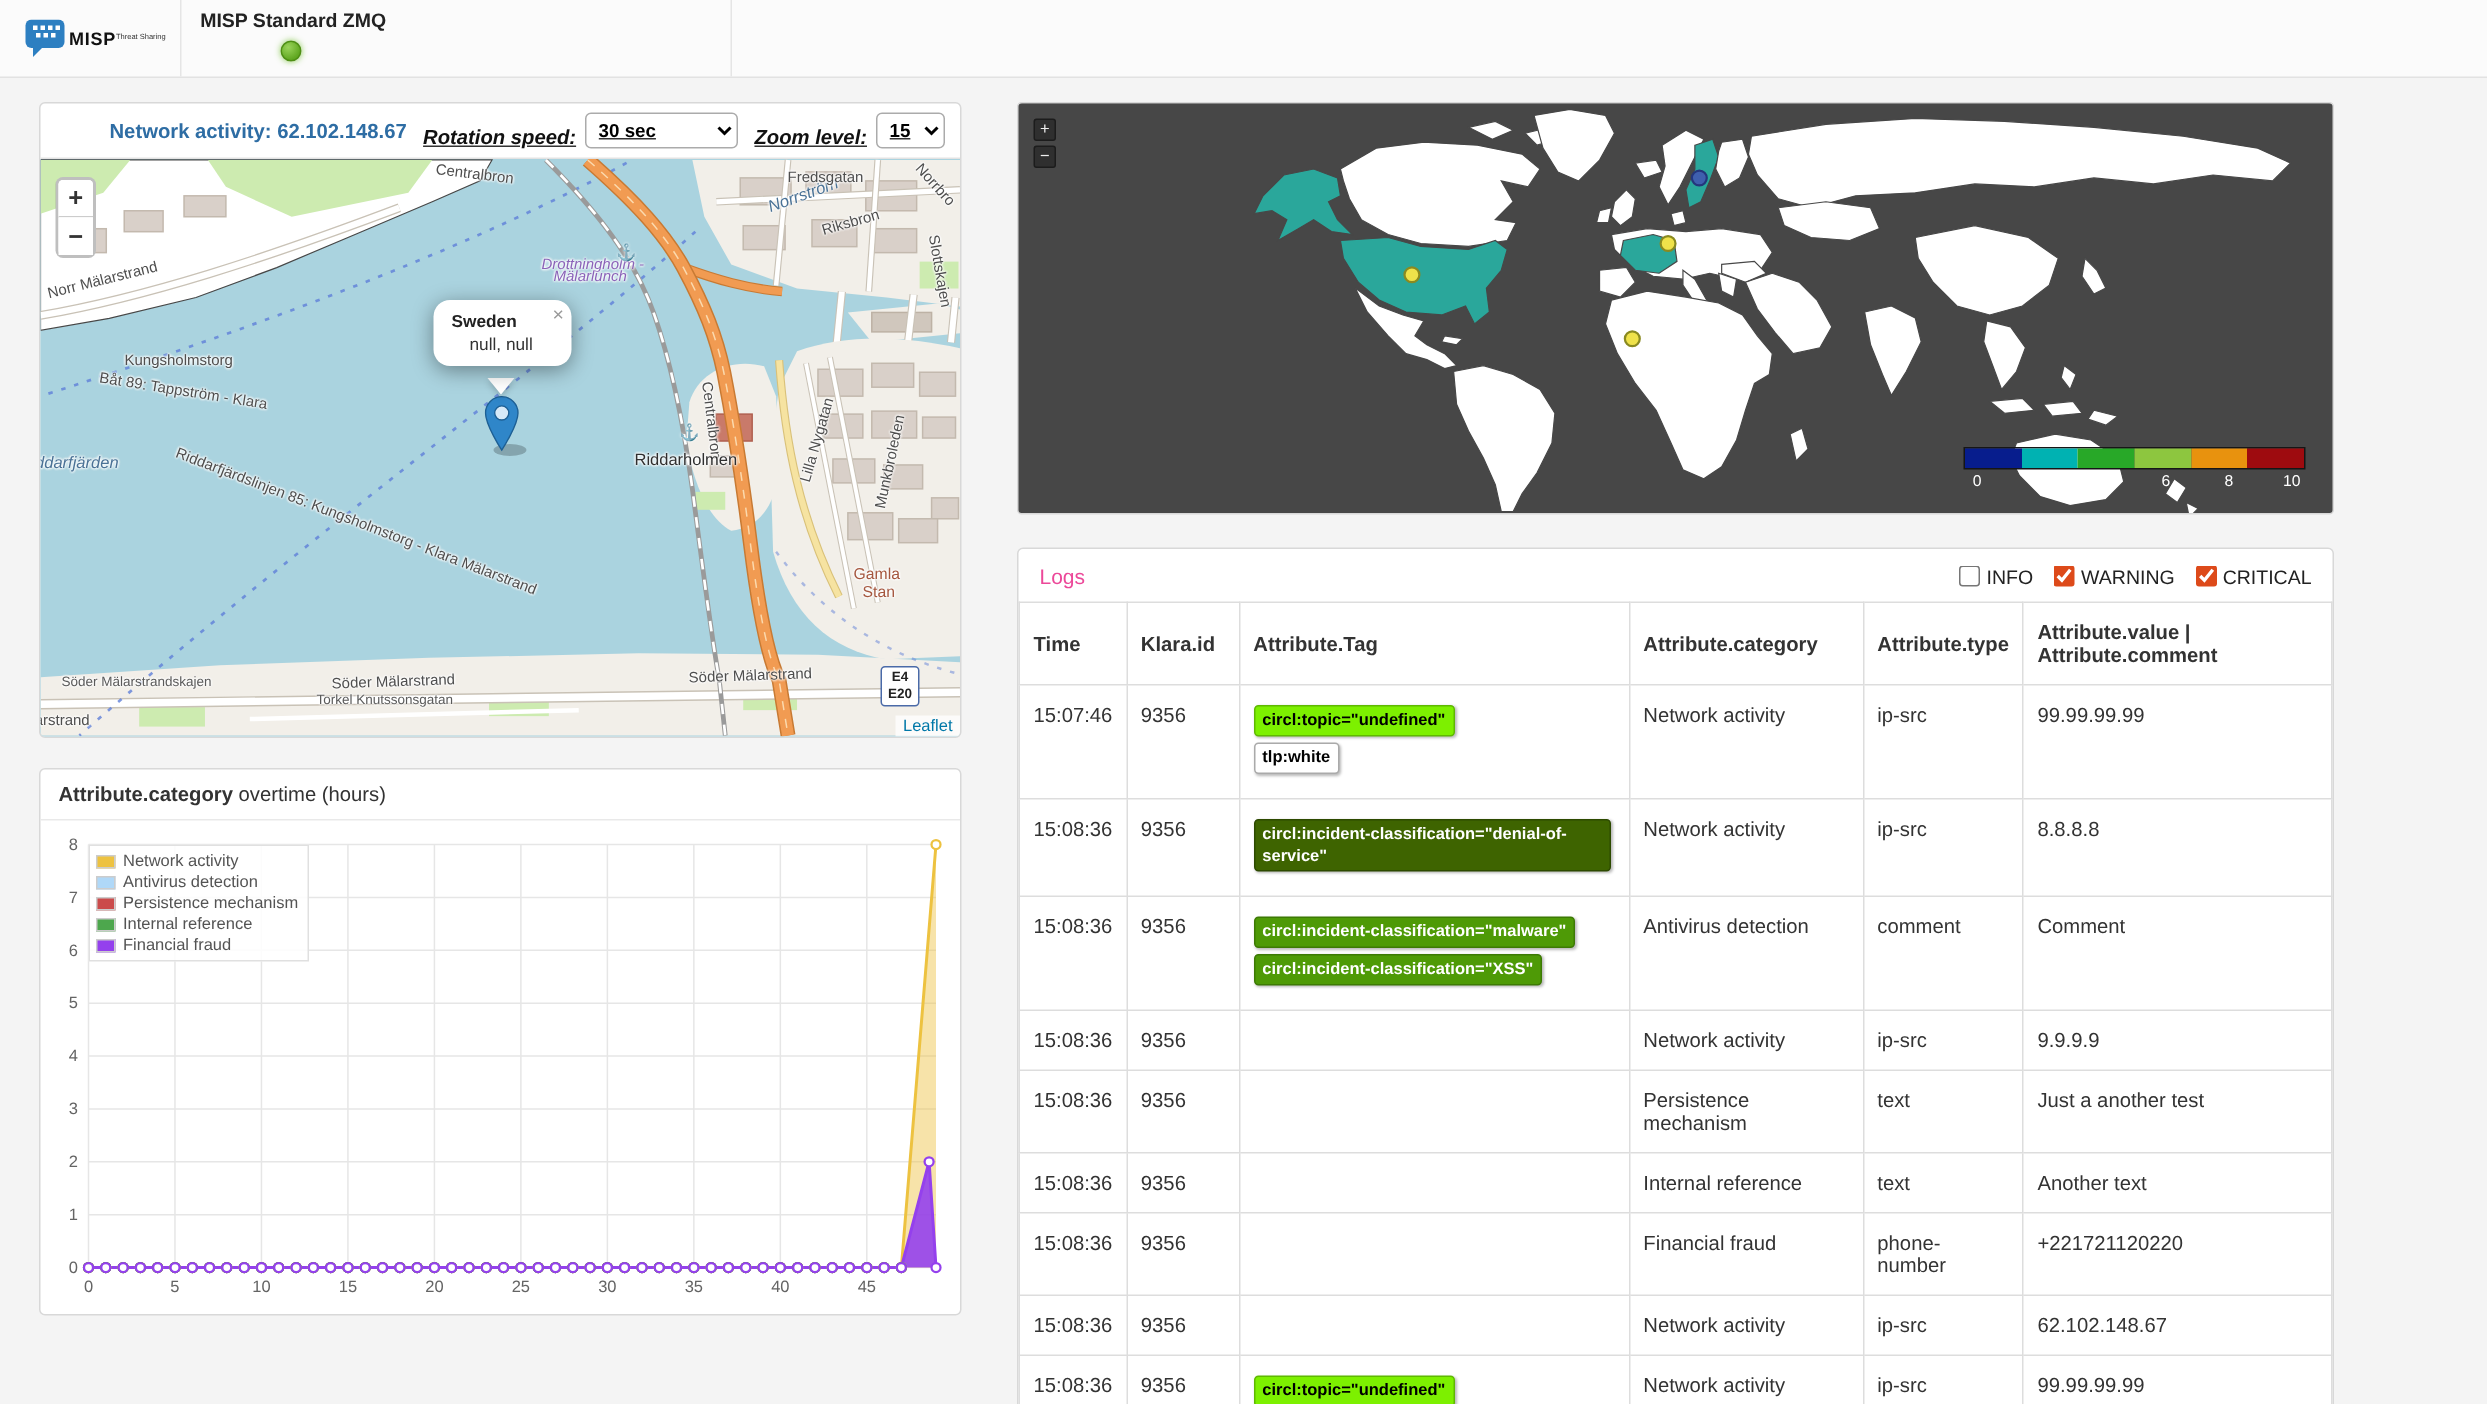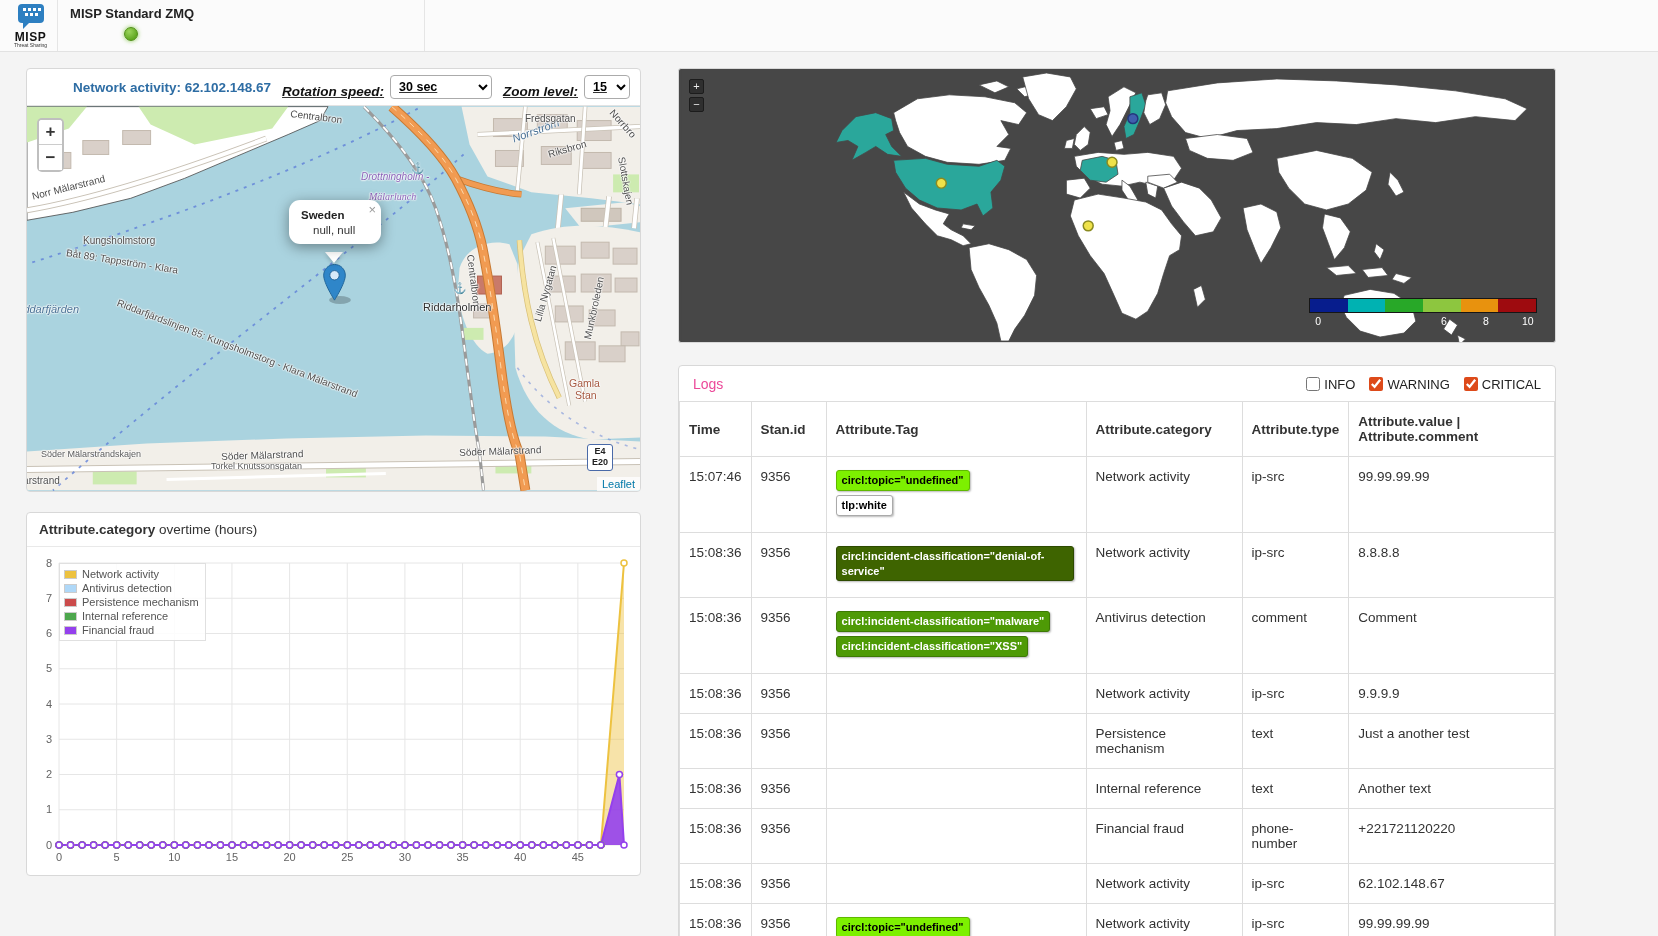--- a/index.html
+++ b/index.html
@@ -1,21 +1,21 @@
 <!DOCTYPE html>
 <html style="--hl: #2aa79b;"><head>
 <meta charset="utf-8">
 <style>
   * { margin:0; padding:0; box-sizing:border-box; }
   html,body { width:1658px; height:936px; background:#f4f4f4; font-family:"Liberation Sans",sans-serif; color:#333; overflow:hidden; }
 
   
   .navbar { height:52px; background:#fbfbfb; border-bottom:1px solid #e2e2e2; display:flex; align-items:stretch; }
   .brand { display:flex; align-items:center; padding:0 10px 0 14px; }
-  .brand-stack { display:flex; flex-direction:column; align-items:center; line-height:1; }
+  .brand-stack { display:flex; flex-direction:row; align-items:center; line-height:1; }
   .brand-name { font-size:12px; font-weight:800; letter-spacing:.5px; color:#111; margin-top:1px;}
   .brand-tag { font-size:5px; color:#333; }
   .nav-title { display:flex; align-items:center; gap:7px; color:#777; font-size:18px; padding:0 18px; cursor:pointer;}
   .caret { width:0; height:0; border-left:4px solid transparent; border-right:4px solid transparent; border-top:5px solid #777; }
   .nav-zmq { width:368px; border-left:1px solid #e5e5e5; border-right:1px solid #e5e5e5; padding:6px 14px 0 12px; }
   .zmq-label { font-size:13px; font-weight:bold; color:#222; }
   .zmq-dot { width:14px; height:14px; border-radius:50%; margin:6px 0 0 54px;
              background:radial-gradient(circle at 35% 30%, #9ad45a, #61a822 70%); border:1px solid #4e8f14;
              box-shadow:0 0 4px rgba(110,190,40,.8); }
 
@@ -238,21 +238,21 @@
             <span class="lbl lbl-road" style="left: 40px; top: 142px; transform: rotate(9deg);">Båt 89: Tappström - Klara</span>
             <span class="lbl lbl-road" style="left: 92px; top: 192px; transform: rotate(21deg);">Riddarfjärdslinjen 85: Kungsholmstorg - Klara Mälarstrand</span>
             <span class="lbl lbl-water" style="left: -14px; top: 198px;">Riddarfjärden</span>
             <span class="lbl lbl-road" style="left: 264px; top: 3px; transform: rotate(7deg);">Centralbron</span>
             <span class="lbl lbl-road" style="left: 448px; top: 148px; transform: rotate(83deg);">Centralbron</span>
             <span class="lbl lbl-water" style="left: 484px; top: 28px; transform: rotate(-20deg);">Norrström</span>
             <span class="lbl lbl-road" style="left: 520px; top: 44px; transform: rotate(-16deg);">Riksbron</span>
             <span class="lbl lbl-road" style="left: 498px; top: 8px;">Fredsgatan</span>
             <span class="lbl lbl-road" style="left: 588px; top: 2px; transform: rotate(48deg);">Norrbro</span>
             <span class="lbl lbl-ferry" style="left: 334px; top: 66px;">Drottningholm -</span>
-            <span class="lbl lbl-ferry" style="left: 342px; top: 86px; font-family: Liberation Serif, serif;">Mälarlunch</span>
+            <span class="lbl lbl-ferry" style="left: 342px; top: 74px;">Mälarlunch</span>
             <span class="lbl lbl-road" style="left: 599px; top: 50px; transform: rotate(80deg);">Slottskajen</span>
             <span class="lbl lbl-place" style="left: 396px; top: 196px;">Riddarholmen</span>
             <span class="lbl lbl-red" style="left: 542px; top: 272px;">Gamla</span>
             <span class="lbl lbl-red" style="left: 548px; top: 284px;">Stan</span>
             <span class="lbl lbl-road" style="left: 556px; top: 232px; transform: rotate(-78deg);">Munkbroleden</span>
             <span class="lbl lbl-road" style="left: 506px; top: 214px; transform: rotate(-74deg);">Lilla Nygatan</span>
             <span class="lbl lbl-road" style="left: 194px; top: 346px; transform: rotate(-2deg);">Söder Mälarstrand</span>
             <span class="lbl lbl-road" style="left: 432px; top: 342px; transform: rotate(-2deg);">Söder Mälarstrand</span>
             <span class="lbl lbl-roadsm" style="left: 14px; top: 344px;">Söder Mälarstrandskajen</span>
             <span class="lbl lbl-roadsm" style="left: 184px; top: 356px;">Torkel Knutssonsgatan</span>
@@ -728,21 +728,21 @@
           <col style="width:66px">
             <col style="width:75px">
             <col style="width:260px">
           <col style="width:156px">
             <col style="width:106px">
             <col>
         </colgroup>
         <thead>
             <tr>
               <th>Time</th>
-              <th>Stan.id</th>
+              <th>Klara.id</th>
               <th>Attribute.Tag</th>
               <th>Attribute.category</th>
               <th>Attribute.type</th>
               <th>Attribute.value | Attribute.comment</th>
             </tr>
           </thead>
         <tbody>
             <tr>
               <td>15:07:46</td>
               <td>9356</td>

